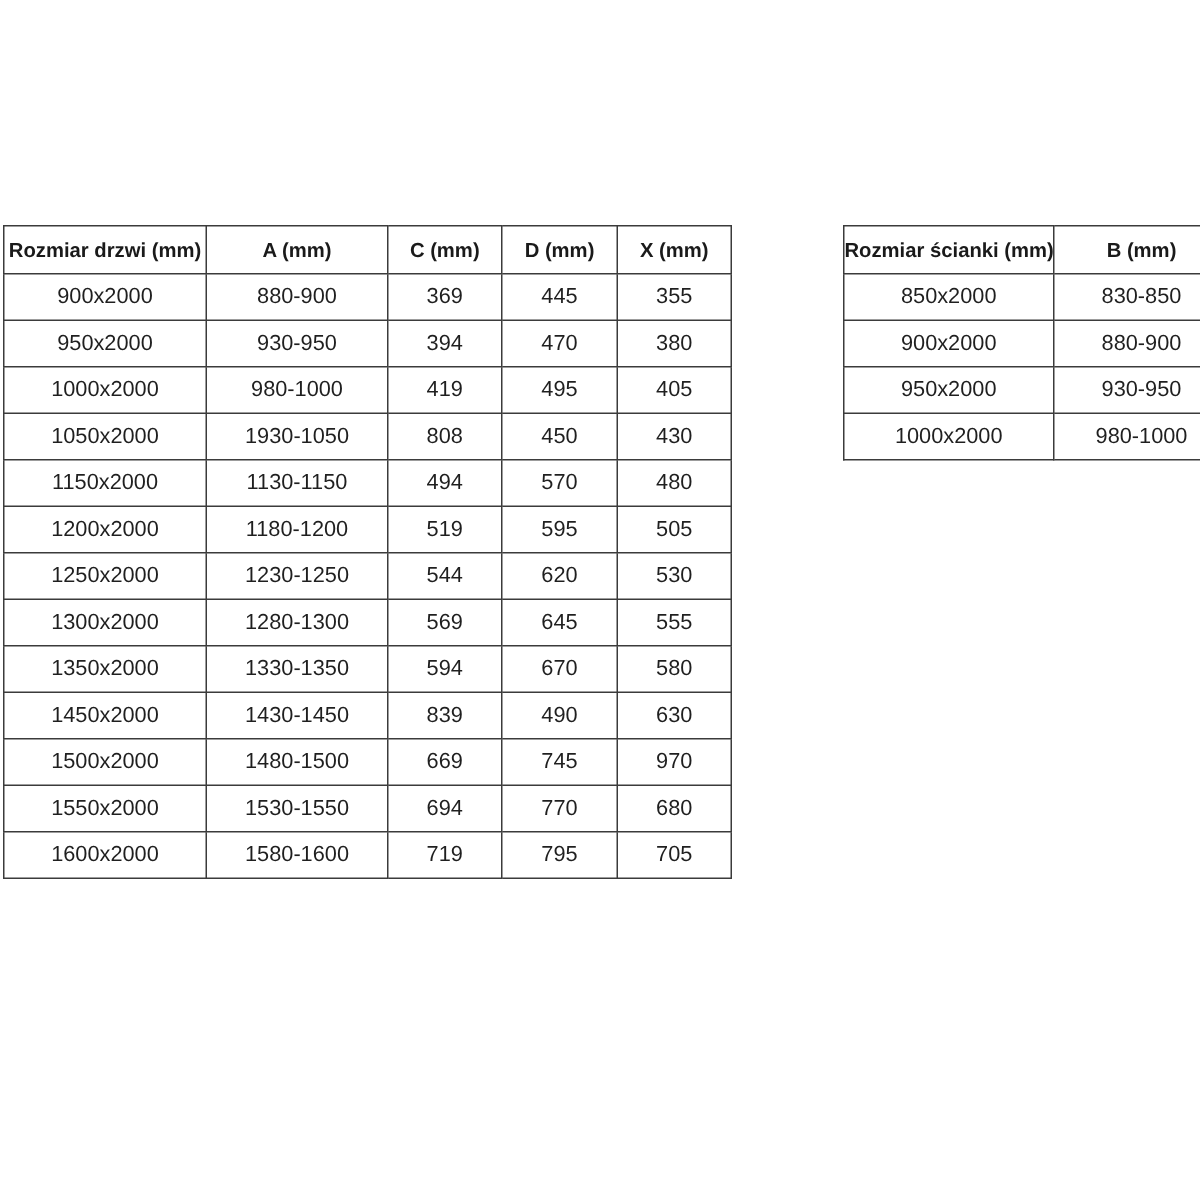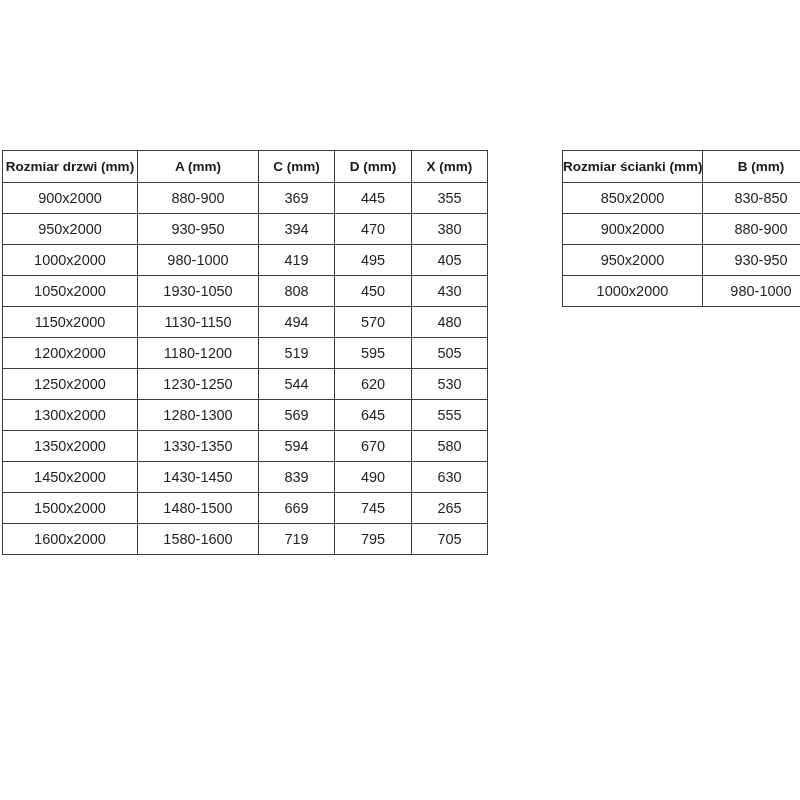--- a/index.html
+++ b/index.html
@@ -144,21 +144,28 @@
           <td>1430-1450</td>
           <td>839</td>
           <td>490</td>
           <td>630</td>
         </tr>
         <tr>
           <td>1500x2000</td>
           <td>1480-1500</td>
           <td>669</td>
           <td>745</td>
-          <td>265</td>
+          <td>970</td>
+        </tr>
+        <tr>
+          <td>1550x2000</td>
+          <td>1530-1550</td>
+          <td>694</td>
+          <td>770</td>
+          <td>680</td>
         </tr>
         <tr>
           <td>1600x2000</td>
           <td>1580-1600</td>
           <td>719</td>
           <td>795</td>
           <td>705</td>
         </tr>
       </tbody>
   </table>

